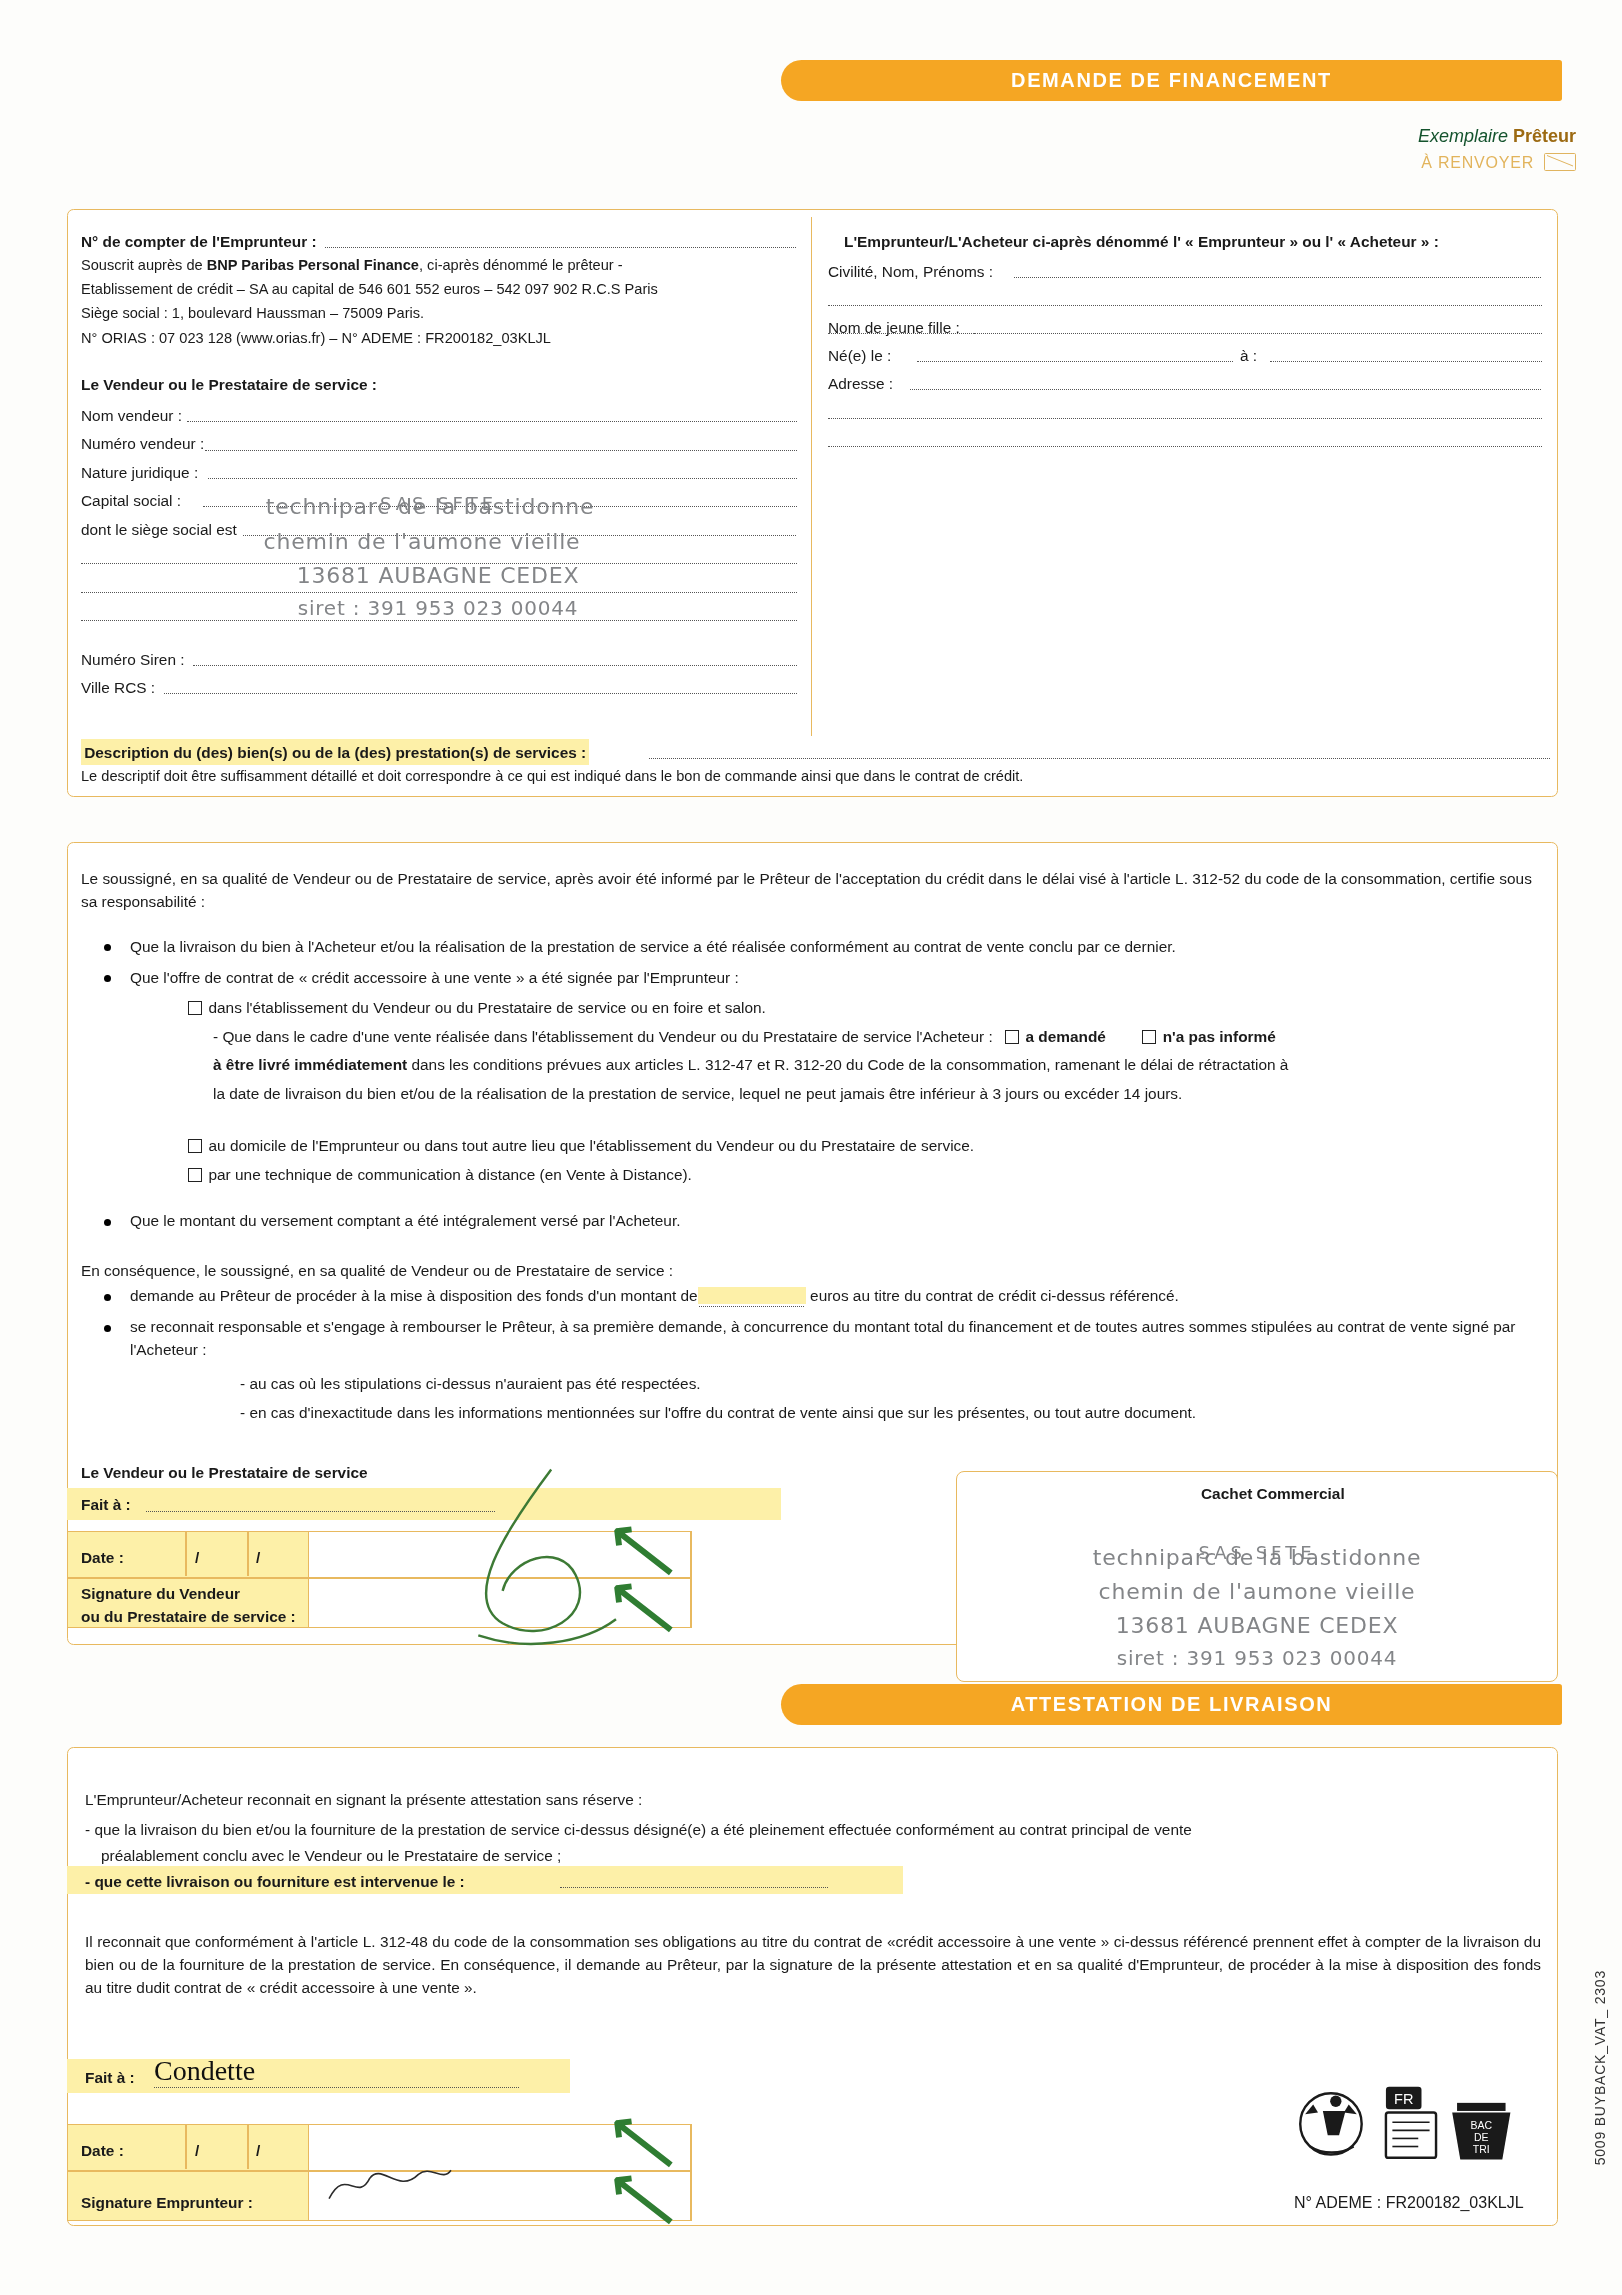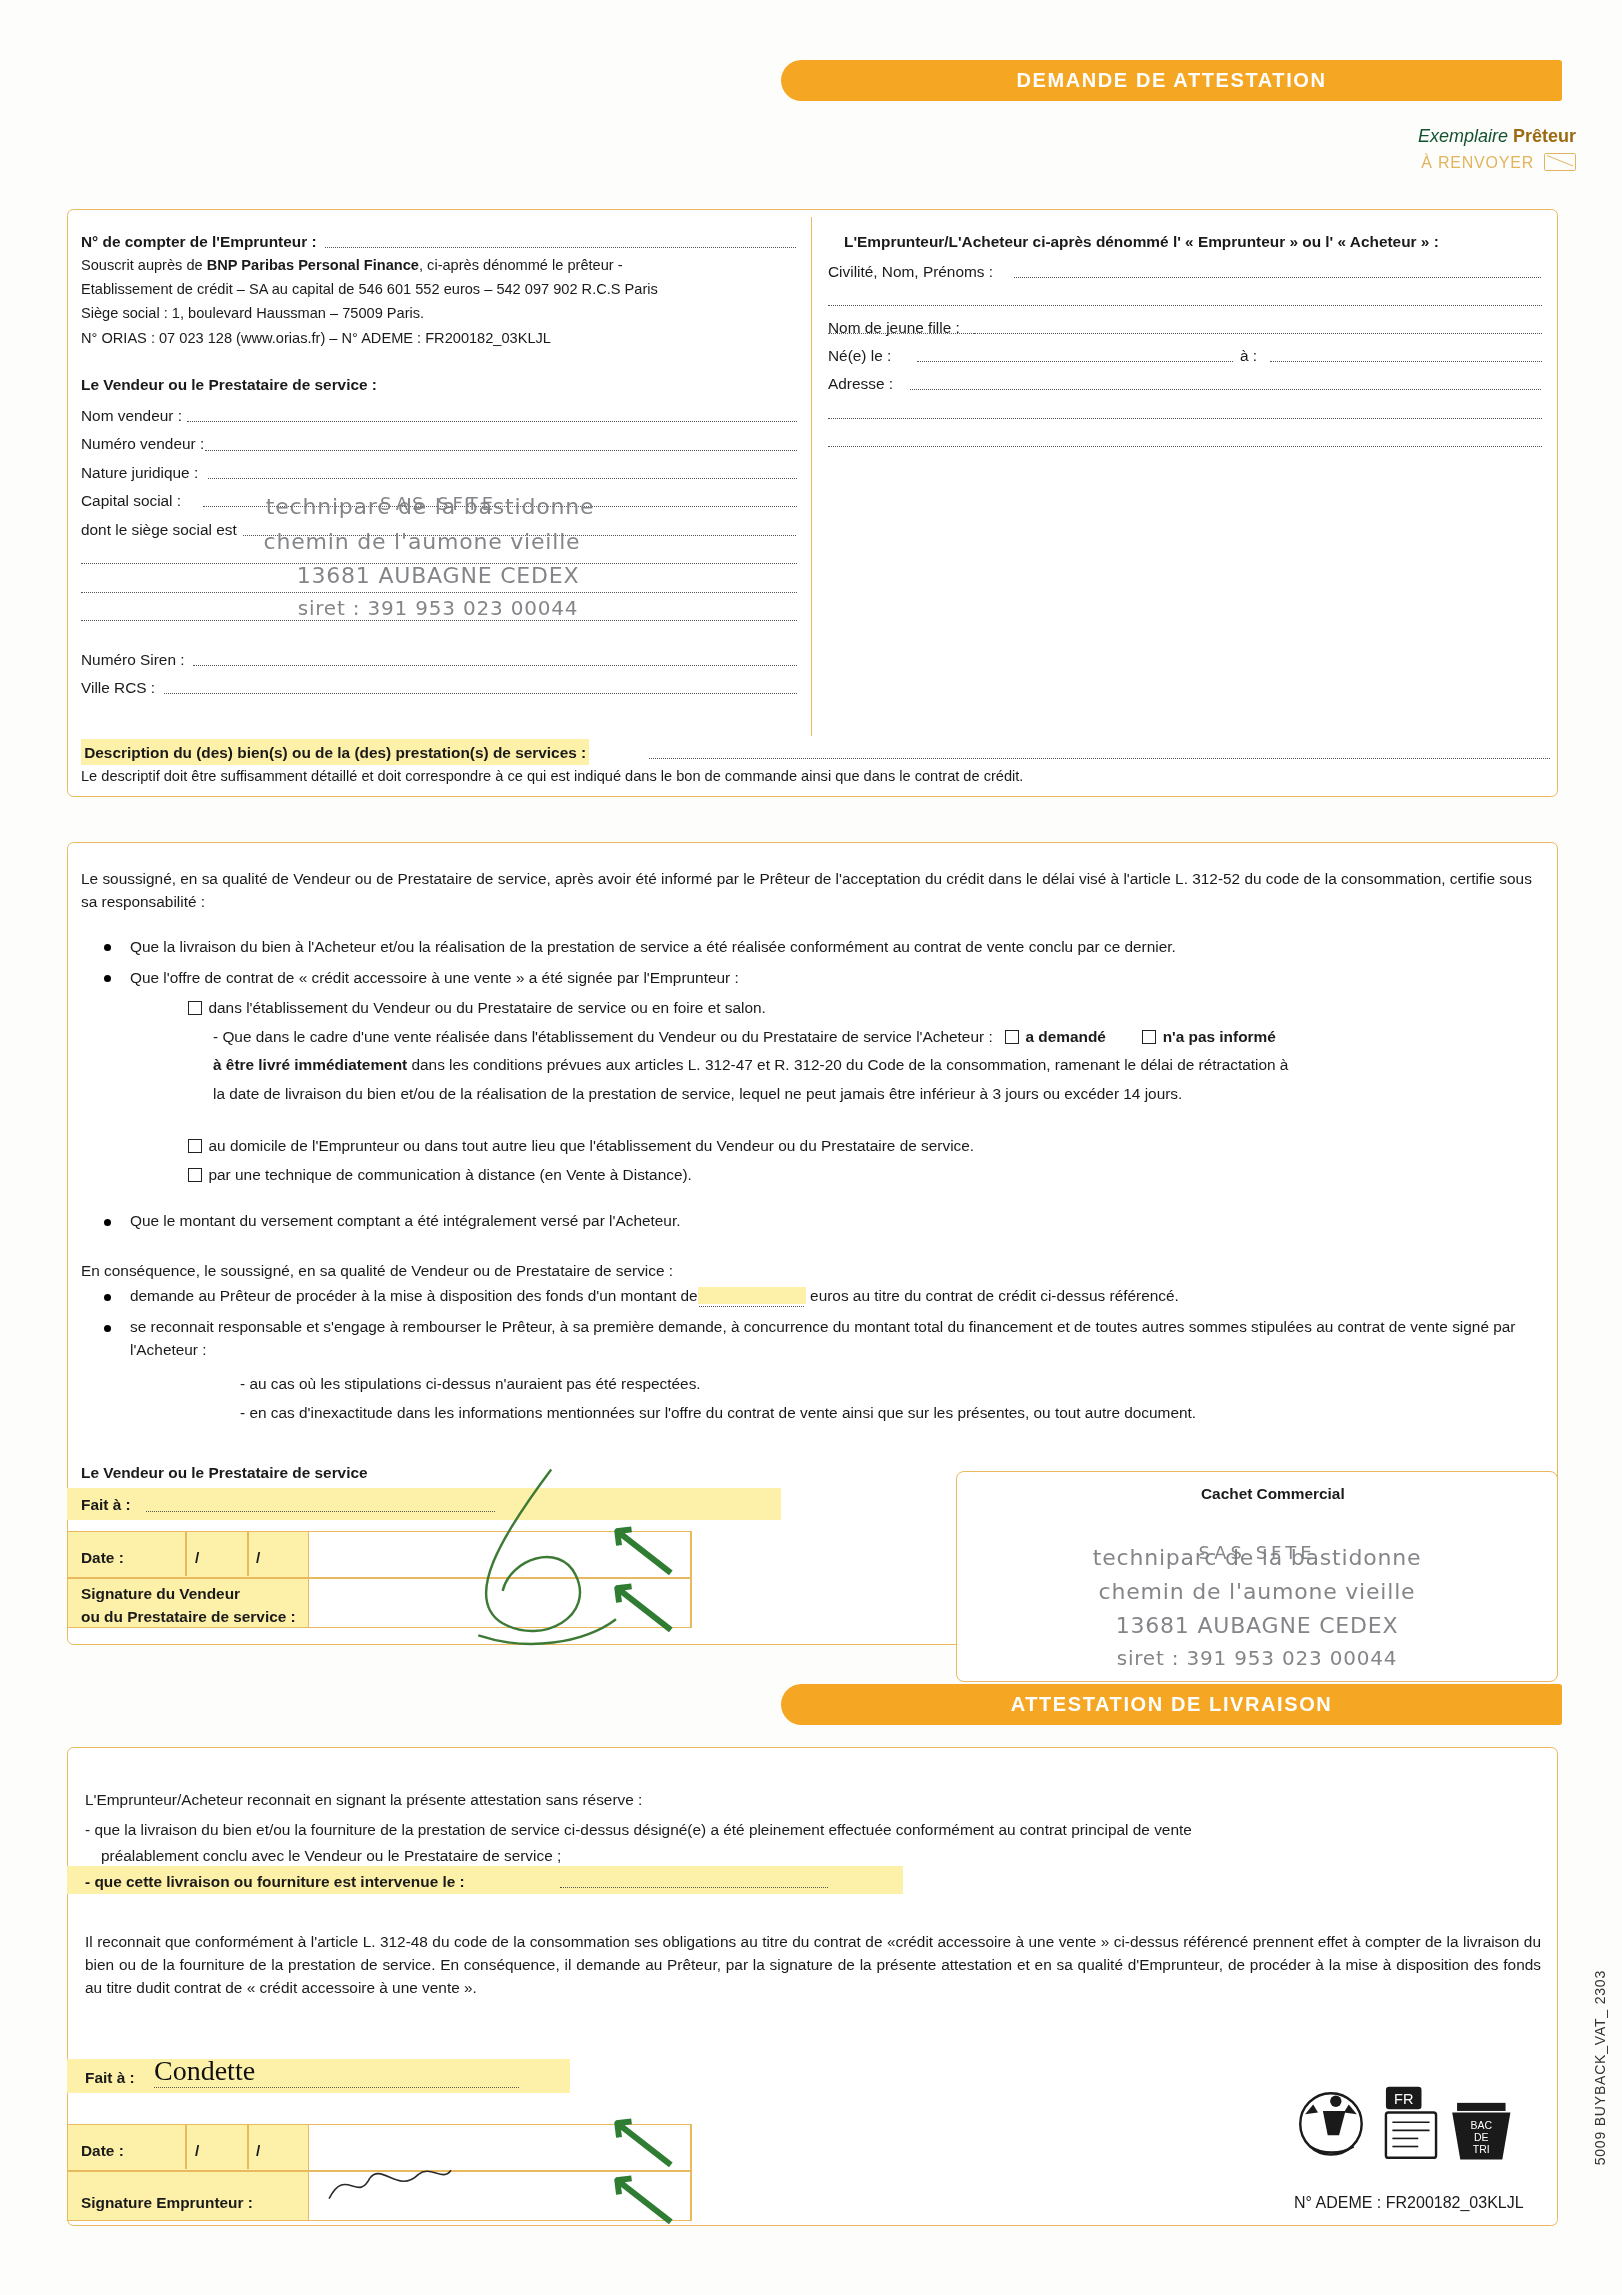--- a/index.html
+++ b/index.html
@@ -118,21 +118,21 @@
 
   
   .logos { position:absolute; left:1298px; top:2077px; }
   .ademe { position:absolute; left:1294px; top:2194px; font-size:16px; }
 </style>
 </head>
 <body>
 
 <div class="page">
 
-  <div class="banner b1">DEMANDE DE ATTESTATION</div>
+  <div class="banner b1">DEMANDE DE FINANCEMENT</div>
 
   <div class="exemplaire">
     <div>
       <span class="lbl">Exemplaire</span>
       <span class="val">Prêteur</span>
     </div>
     <div>
       <span class="renv">À RENVOYER</span>
       <span class="env-ico"></span>
     </div>

